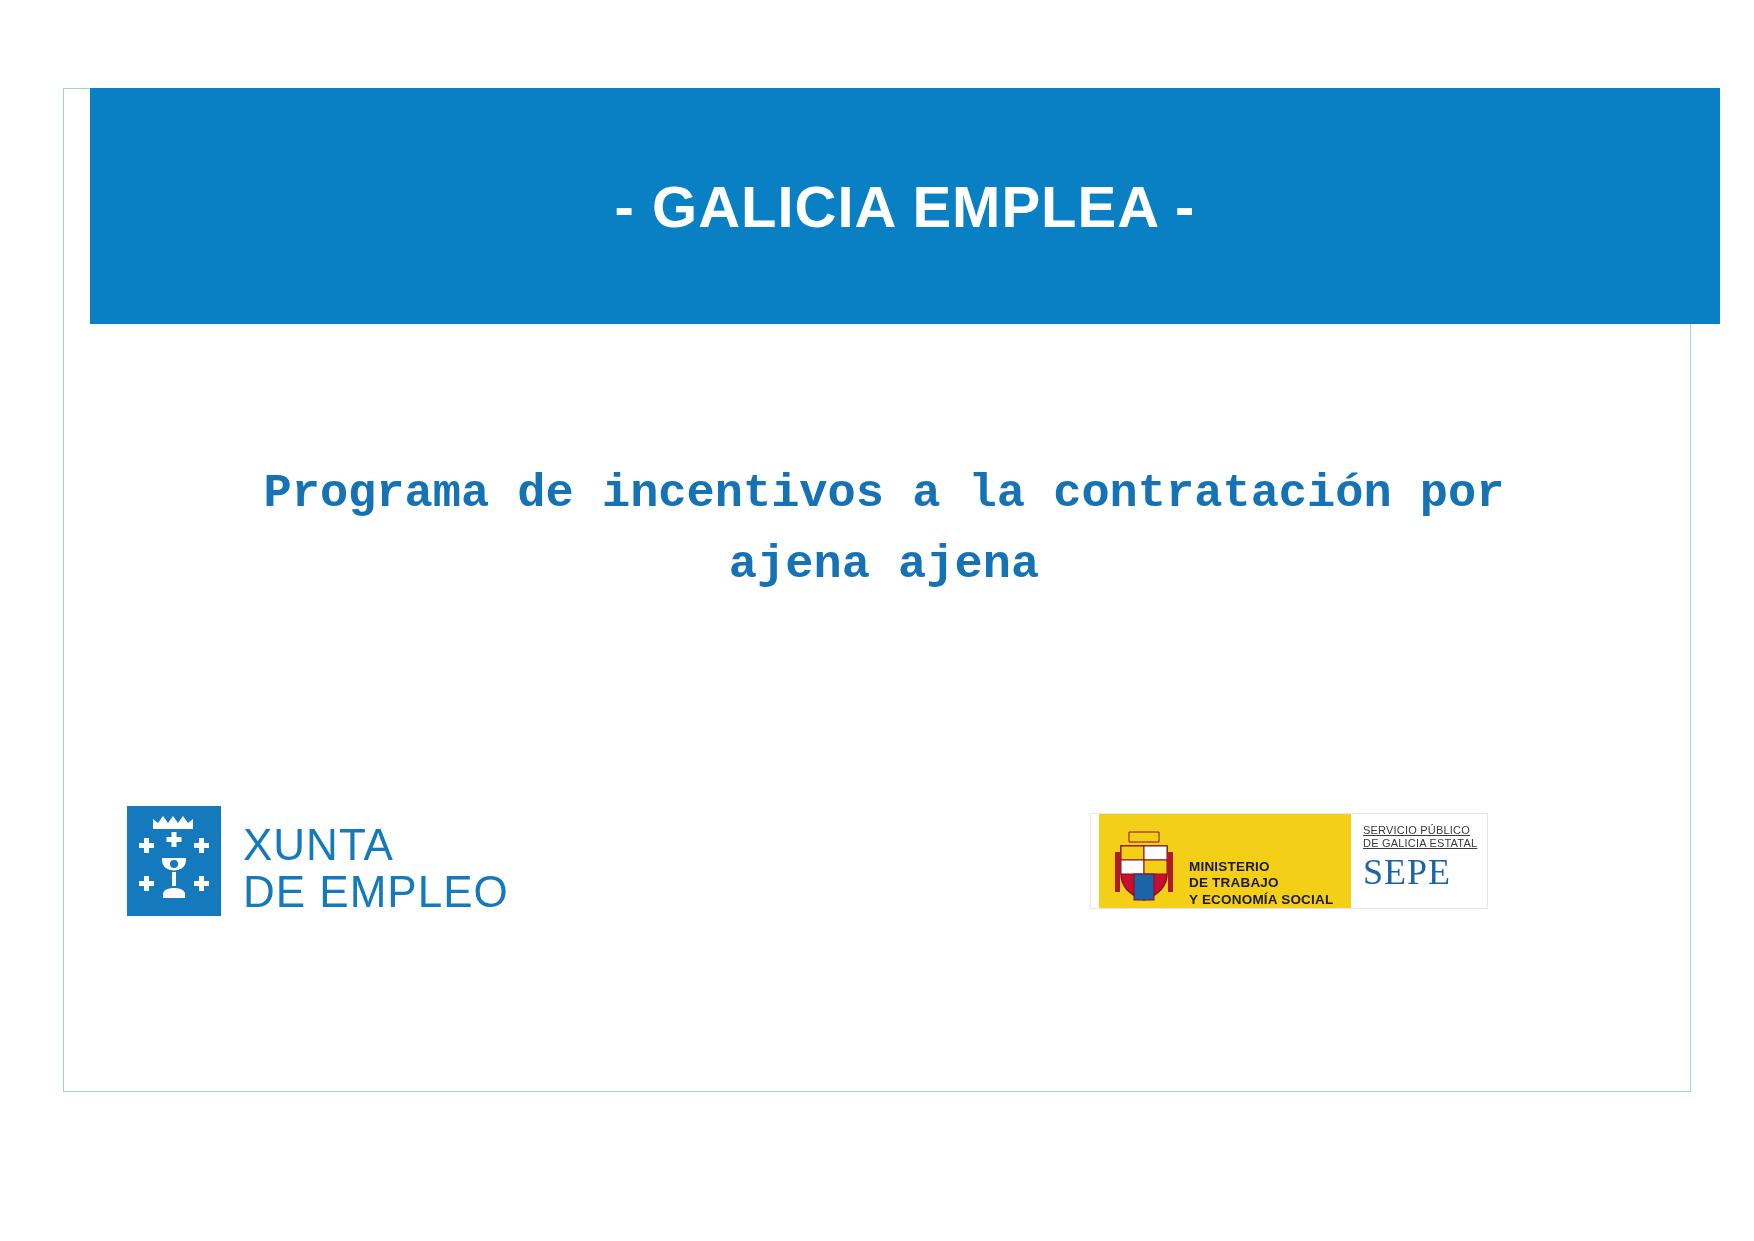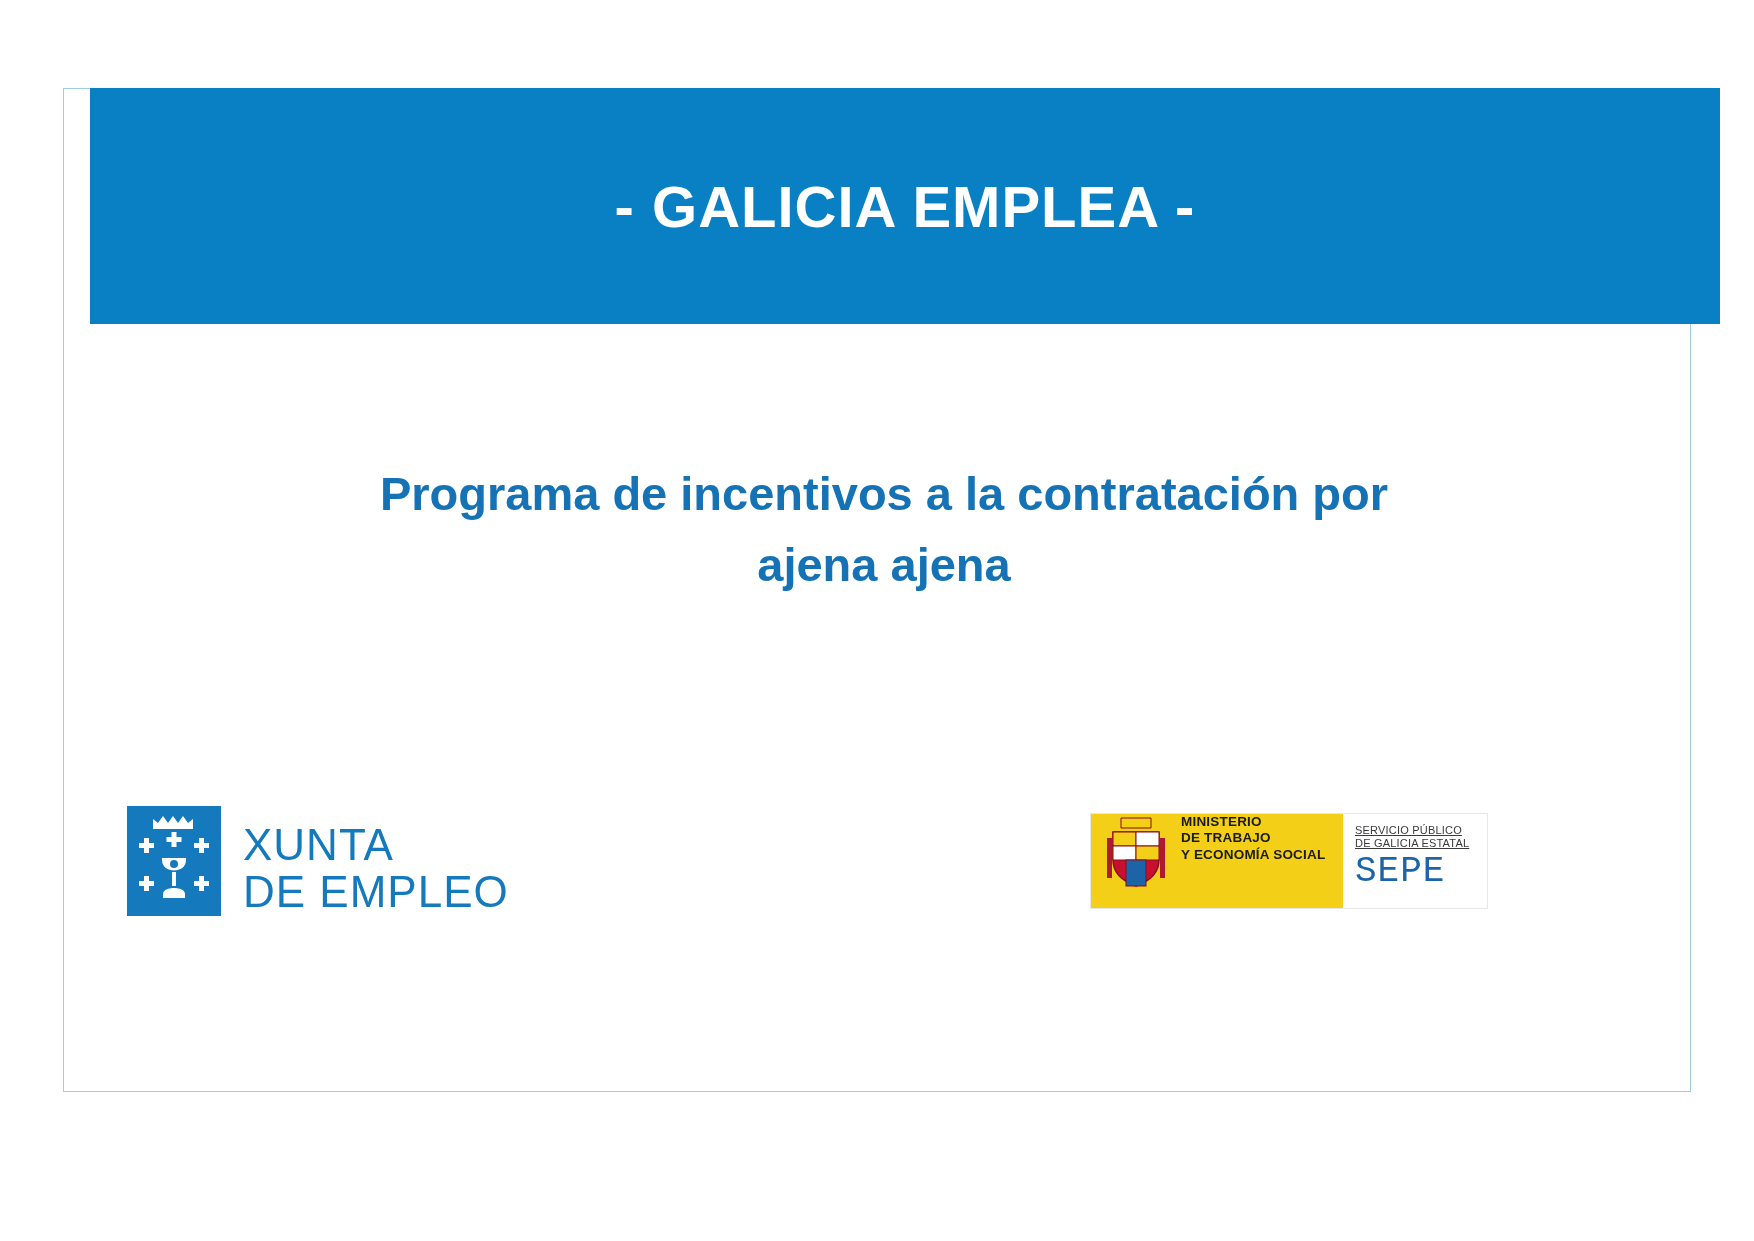--- a/index.html
+++ b/index.html
@@ -50,21 +50,21 @@
     top: 370px;
     width: 1280px;
     text-align: center;
     color: #1572b5;
     font-size: 47px;
     font-weight: bold;
     line-height: 1.5;
     font-family: "Liberation Sans", sans-serif;
   }
 
-  .subtitle-line { display: block; }
+  .subtitle-line { display: block; font-family: Liberation Mono, monospace; }
 
   
   .xunta-logo {
     position: absolute;
     left: 63px;
     top: 717px;
     display: flex;
     align-items: flex-end;
   }
 
@@ -133,23 +133,24 @@
     display: flex;
     background: #ffffff;
     border: 1px solid #e7e7e7;
     box-sizing: border-box;
   }
 
   .sepe-left {
     width: 252px;
     background: #f3cf17;
     display: flex;
-    align-items: flex-start;
+    align-items: flex-end;
     box-sizing: border-box;
     padding-left: 8px;
+    margin-left: 8px;
   }
 
   .esc {
     width: 74px;
     height: 80px;
     flex: none;
     position: relative;
   }
 
   .min-text {
@@ -179,21 +180,21 @@
     text-decoration: underline;
   }
   .sepe-small span { display: block; }
 
   .sepe-word {
     margin-top: 4px;
     color: #1b64a8;
     font-size: 36px;
     letter-spacing: 1px;
     line-height: 1;
-    font-family: Liberation Mono, monospace;
+    font-family: Liberation Serif, serif;
   }
 </style>
 </head>
 <body>
 
 <div class="slide">
 
   <div class="header-band">
     <div class="header-title">- GALICIA EMPLEA -</div>
   </div>

